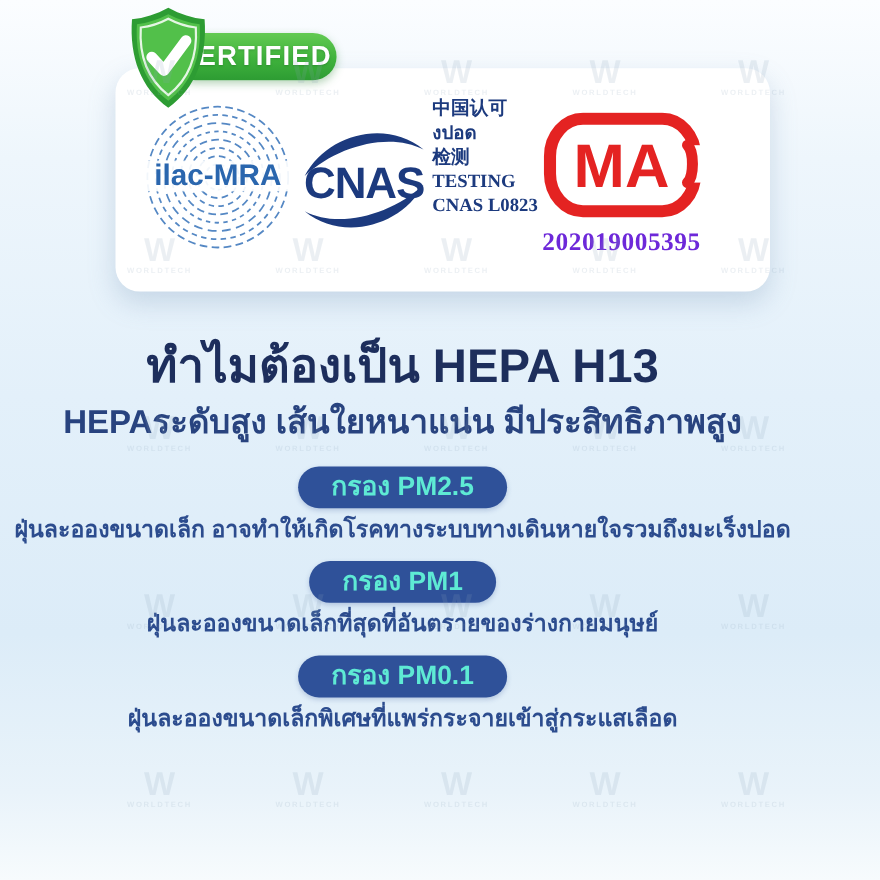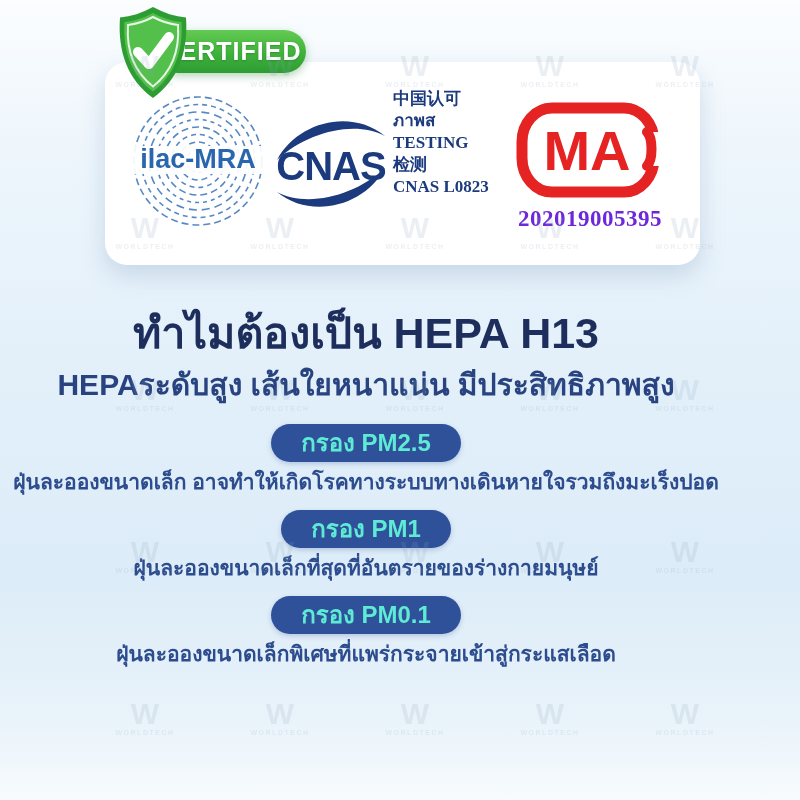--- a/index.html
+++ b/index.html
@@ -43,21 +43,21 @@
     box-shadow:0 10px 24px rgba(110,145,180,.28);
   }
   .logo-ilac{position:absolute;left:24px;top:30px;width:138px;height:138px;}
   .logo-cnas{position:absolute;left:166px;top:46px;width:120px;height:112px;}
   .testing-block{
     position:absolute;left:288px;top:26px;width:118px;
     color:#1c3a7e;font-family:"Liberation Serif","DejaVu Serif",serif;
     font-weight:700;font-size:17px;line-height:22px;text-align:left;
   }
   .testing-block .t-line{white-space:nowrap;}
-  .logo-cma{position:absolute;left:400px;top:40px;width:170px;text-align:center;}
+  .logo-cma{position:absolute;left:388px;top:40px;width:170px;}
   .cma-number{
     margin-top:2px;color:#6d28d9;font-family:"Liberation Serif","DejaVu Serif",serif;
     font-weight:700;font-size:23px;letter-spacing:.5px;white-space:nowrap;
   }
 
   
   .content{position:absolute;left:0;top:306px;width:732px;text-align:center;z-index:15;}
   .main-title{
     margin:0;color:#1d2e5c;font-size:43px;line-height:54px;font-weight:800;letter-spacing:0;
   }
@@ -213,23 +213,23 @@
     </svg>
 
     <svg class="logo-cnas" viewBox="0 0 120 112">
       <path d="M6 52 C26 14 80 0 114 28 C84 12 36 24 6 52 Z" fill="#1c3a7e"></path>
       <path d="M114 60 C94 98 40 112 6 84 C36 100 84 88 114 60 Z" fill="#1c3a7e"></path>
       <text x="60" y="72" text-anchor="middle" font-family="Liberation Sans, sans-serif" font-size="40" font-weight="700" fill="#1c3a7e" letter-spacing="-1">CNAS</text>
     </svg>
 
     <div class="testing-block">
       <div class="t-line">中国认可</div>
-      <div class="t-line">ภาพส</div>
+      <div class="t-line">งปอด</div>
+      <div class="t-line">检测</div>
       <div class="t-line">TESTING</div>
-      <div class="t-line">检测</div>
       <div class="t-line">CNAS L0823</div>
     </div>
 
     <div class="logo-cma">
       <svg width="150" height="98" viewBox="0 0 150 98">
         <rect x="7" y="6" width="132" height="84" rx="30" ry="34" fill="none" stroke="#e42322" stroke-width="11"></rect>
         <rect x="126" y="30" width="24" height="34" fill="#ffffff"></rect>
         <path d="M132 30 C138 36 138 58 132 64" fill="none" stroke="#e42322" stroke-width="10" stroke-linecap="round"></path>
         <text x="72" y="68" text-anchor="middle" font-family="Liberation Sans, sans-serif" font-size="56" font-weight="700" fill="#e42322">MA</text>
       </svg>

